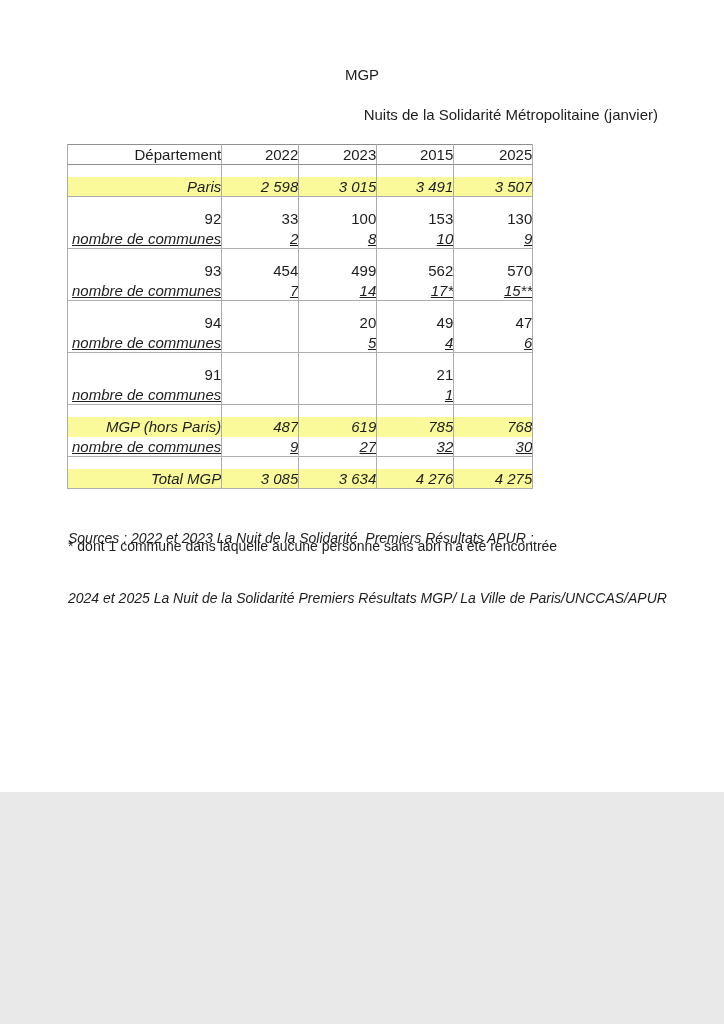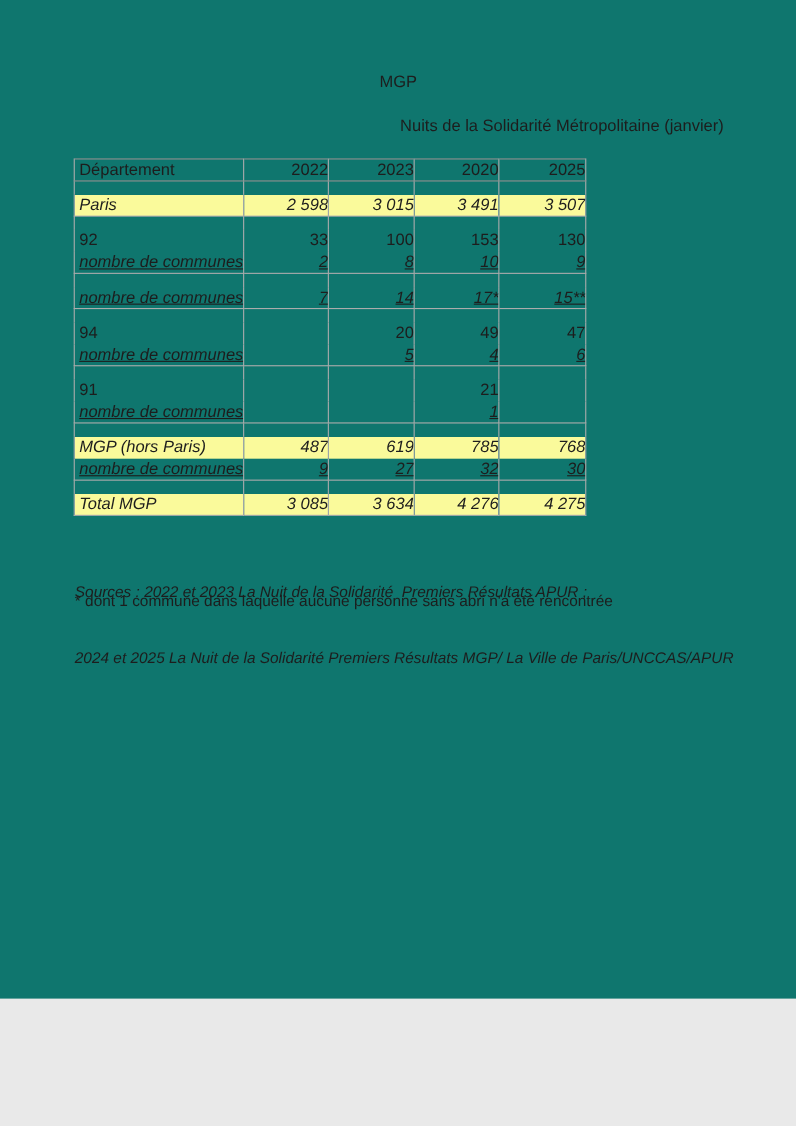--- a/index.html
+++ b/index.html
@@ -1,21 +1,21 @@
 <!DOCTYPE html>
 <html style="--hl: #fafa9b;"><head>
 <meta charset="utf-8">
 <style>
   * { margin: 0; padding: 0; box-sizing: border-box; }
   html, body { background: #e9e9e9; }
   .page {
     position: relative;
     width: 724px;
-    height: 908px;
-    background: #0f766e;
+    height: 792px;
+    background: #ffffff;
     font-family: "Liberation Sans", sans-serif;
     color: #1d1d1d;
     overflow: hidden;
   }
   .doc-title {
     position: absolute;
     top: 66px; left: 0;
     width: 724px;
     text-align: center;
     font-size: 15px;
@@ -44,21 +44,21 @@
     border-right: 1px solid #acacac;
     font-weight: normal;
     white-space: nowrap;
     overflow: hidden;
   }
   thead tr { height: 20px; }
   thead th { border-bottom: 1px solid #8f8f8f; }
   tbody tr { height: 20px; }
   tbody tr.spacer { height: 12px; }
   tr.group-end td { border-bottom: 1px solid #acacac; }
-  .lbl { text-align: left; padding-left: 4px; margin-top: 17px; }
+  .lbl { text-align: right; padding-left: 4px; margin-top: 17px; }
   .num { text-align: right; padding-right: 0; }
   th.year { text-align: right; }
   tr.hl td { background: var(--hl, #fafa9b); font-style: italic; }
   tr.it td { font-style: italic; text-decoration: underline; }
   .sources {
     position: absolute;
     top: 488px; left: 68px;
     font-size: 14px;
     font-style: italic;
     line-height: 20px;
@@ -94,21 +94,21 @@
           <col class="c-y">
           <col class="c-y" style="width:78px">
           <col class="c-y">
           <col class="c-y" style="width:79px">
       </colgroup>
       <thead>
         <tr>
           <th class="lbl">Département</th>
           <th class="year">2022</th>
           <th class="year">2023</th>
-          <th class="year">2020</th>
+          <th class="year">2015</th>
           <th class="year">2025</th>
         </tr>
       </thead>
       <tbody>
           <tr class="spacer">
             <td></td>
             <td></td>
             <td></td>
             <td></td>
             <td></td>
@@ -141,20 +141,27 @@
             <td class="num">10</td>
             <td class="num">9</td>
           </tr>
           <tr class="spacer">
             <td></td>
             <td></td>
             <td></td>
             <td></td>
             <td></td>
           </tr>
+          <tr>
+            <td class="lbl">93</td>
+            <td class="num">454</td>
+            <td class="num">499</td>
+            <td class="num">562</td>
+            <td class="num">570</td>
+          </tr>
           <tr class="it group-end">
             <td class="lbl">nombre de communes</td>
             <td class="num">7</td>
             <td class="num">14</td>
             <td class="num">17*</td>
             <td class="num">15**</td>
           </tr>
           <tr class="spacer">
             <td></td>
             <td></td>

